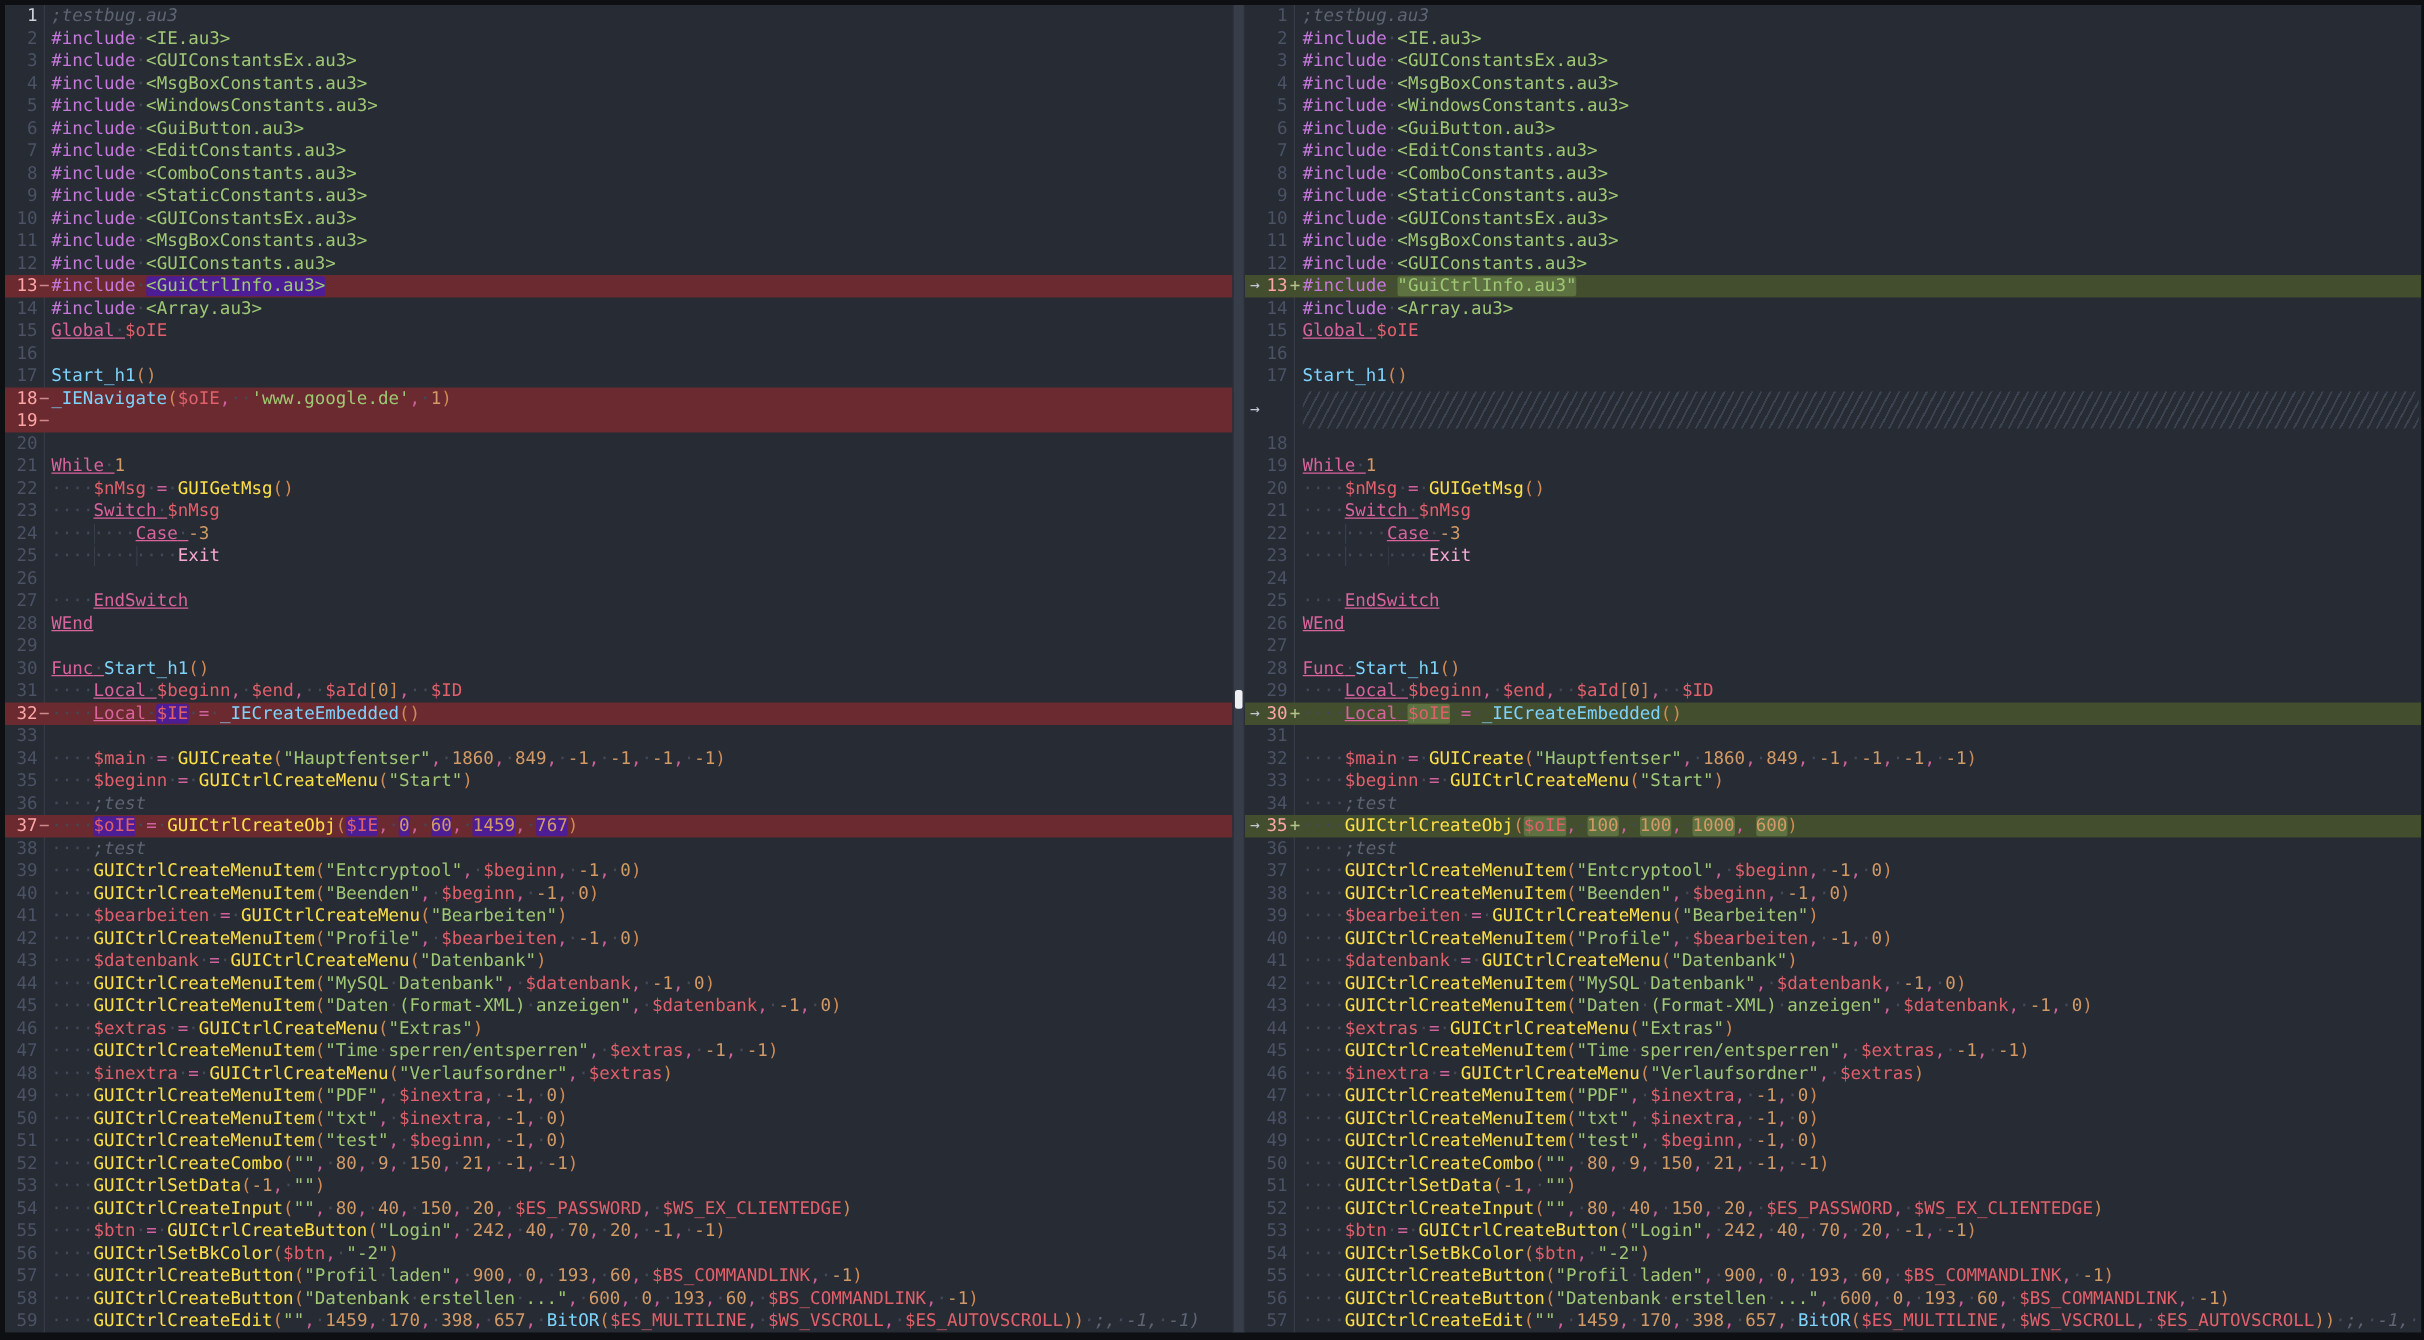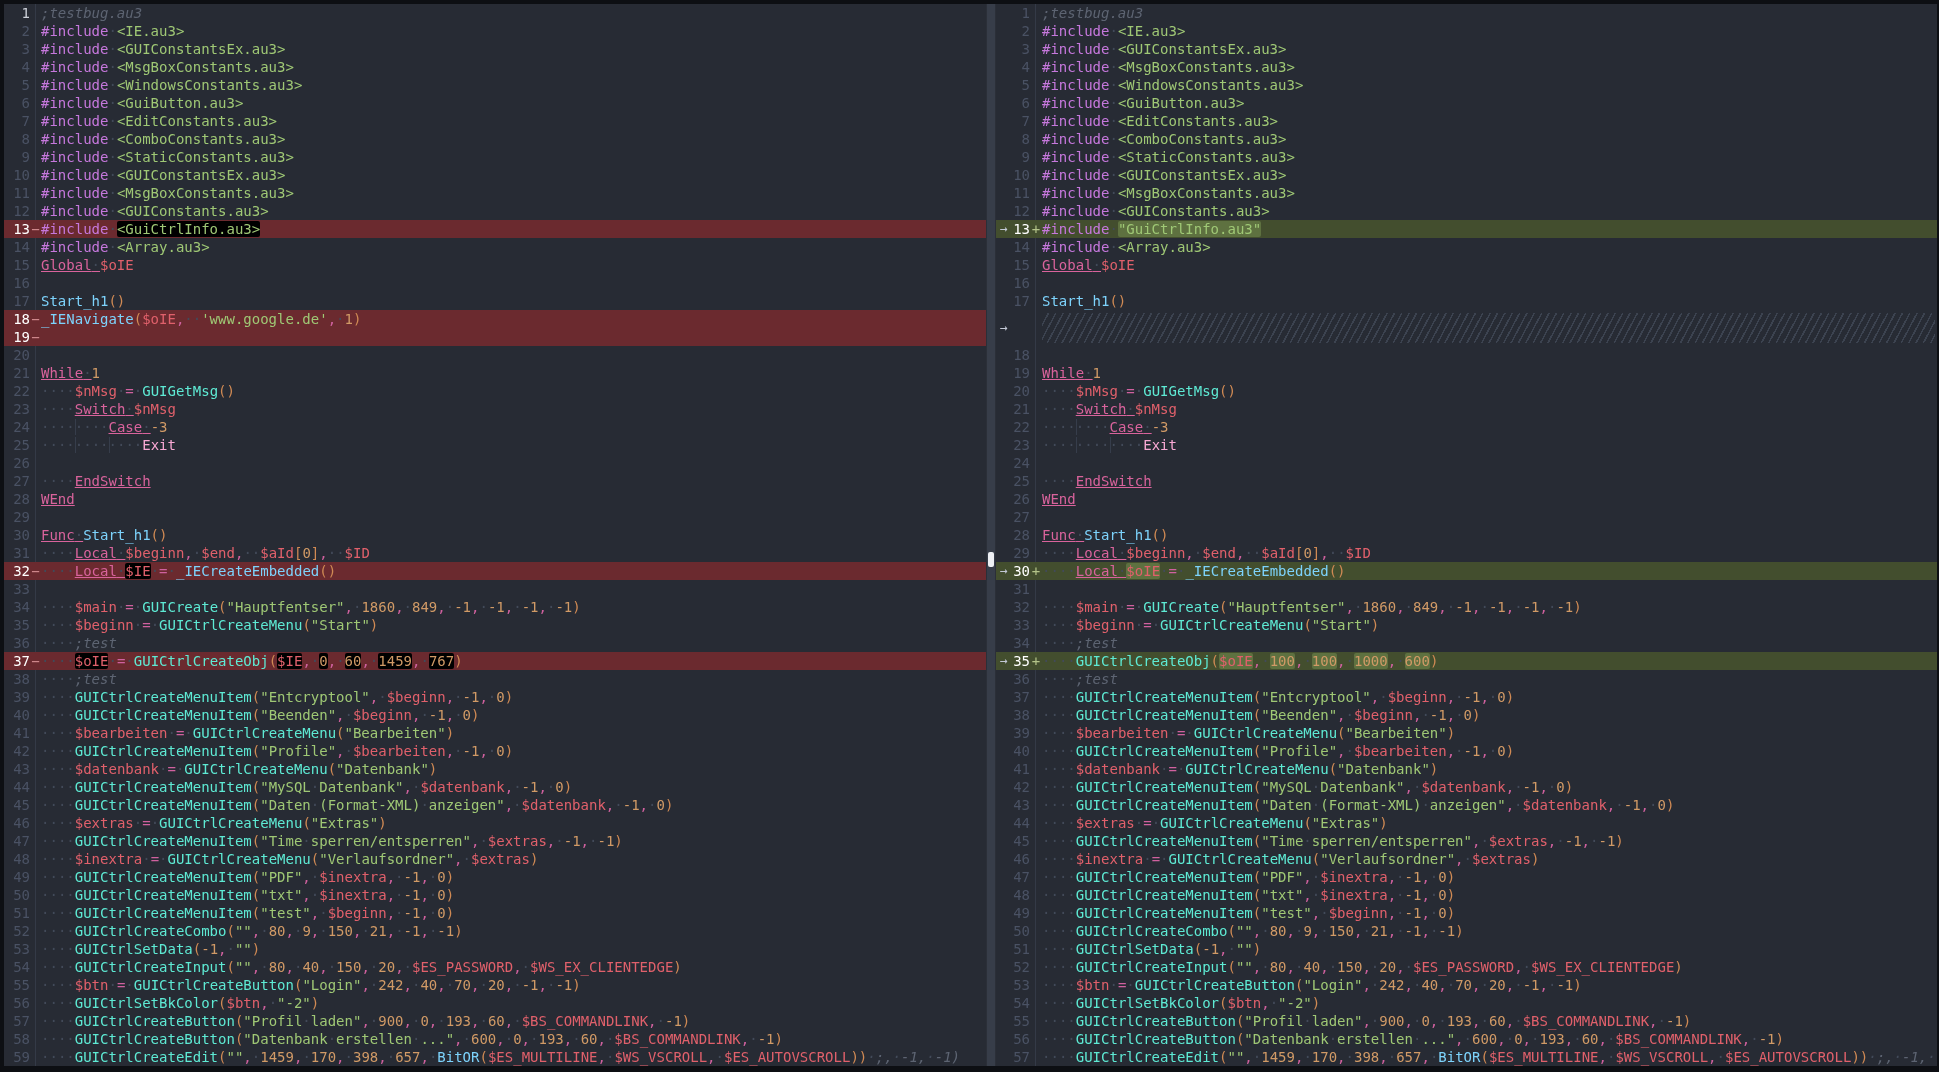--- a/index.html
+++ b/index.html
@@ -11,40 +11,40 @@
   #right-pane{flex:1;}
   .gutter-sep{position:absolute;top:0;bottom:0;width:1px;background:#343a47;z-index:0;}
   #left-pane .gutter-sep{left:31px;}
   #right-pane .gutter-sep{left:39px;}
   .row{position:relative;display:flex;height:18px;white-space:pre;z-index:1;}
   .row.d{background:#6b2a2f;}
   .row.a{background:#434e2e;}
   .ln{color:#4a5264;text-align:right;flex:0 0 auto;user-select:none;}
   #left-pane .ln{width:26px;}
   #right-pane .ln{width:18px;}
-  .row.d .ln,.row.a .ln{color:#ffffff;text-align:right;}
+  .row.d .ln,.row.a .ln{color:#fca5a5;text-align:right;}
   .row.cur .ln{color:#ccd0d8;}
   .mk{flex:0 0 auto;text-align:center;}
   #left-pane .mk{width:11px;color:#d08a8e;}
   #right-pane .mk{width:12px;color:#b4c48a;}
   .ar{flex:0 0 16px;text-align:center;color:#c3c9d6;font-size:13px;}
   .cd{flex:1 1 auto;overflow:hidden;}
   .t-c{color:#5d6472;font-style:italic;margin-top:48px;}
   .t-d{color:#c678dd;}
   .t-k{color:#d9639c;text-decoration:underline;}
   .t-x{color:#f9a8d4;}
   .t-s{color:#9fc875;}
   .t-n{color:#d19a66;}
   .t-v{color:#e0606b;}
-  .t-f{color:#5eead4;}
+  .t-f{color:#fde047;}
   .t-g{color:#7dd3fc;}
   .t-o{color:#d0619f;}
   .t-p{color:#d08a54;}
   .ws{color:#424a59;}
-  .hid{background:#000000;border-radius:2px;}
+  .hid{background:#4c1d95;border-radius:2px;}
   .hia{background:#5e7140;border-radius:2px;}
   .gd{box-shadow:inset 1px 0 0 #363d4b;}
   .row.g{height:36px;align-items:center;}
   .hatch{flex:1;height:30px;margin-right:2px;border-radius:2px;
          background:repeating-linear-gradient(118deg,rgba(0,0,0,0) 0 5px,#3c4350 5px 6.5px);}
   #divider{position:relative;width:10px;height:100%;background:#373d49;
            border-left:1px solid #2b2f38;border-right:1px solid #2b2f38;box-sizing:border-box;}
   #scroll-thumb{position:absolute;left:1px;top:548px;width:6px;height:15px;background:#eef0f4;border-radius:2px;}
 </style>
 </head>

